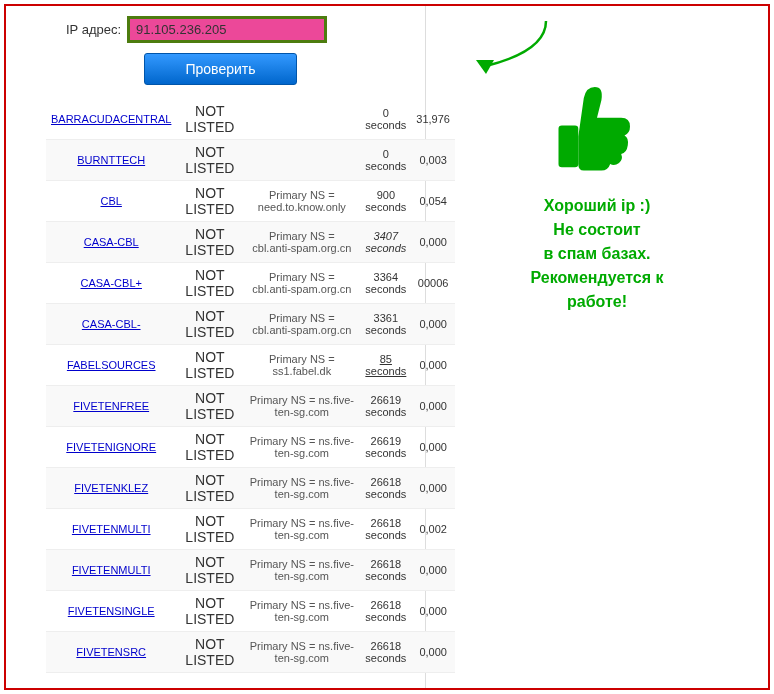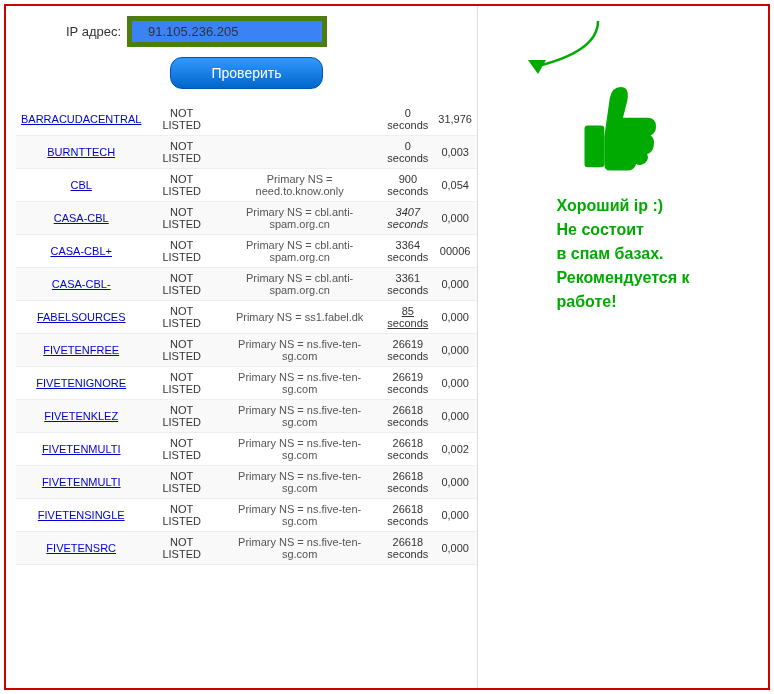--- a/index.html
+++ b/index.html
@@ -13,21 +13,21 @@
     }
     .outer-border {
       border: 2px solid #cc0000;
       margin: 4px;
       width: 766px;
       min-height: 686px;
       display: flex;
       flex-direction: row;
     }
     .left-panel {
-      width: 472px;
+      width: 420px;
       flex-shrink: 0;
       padding: 10px 0 10px 10px;
       border-right: 1px solid #ddd;
     }
     .right-panel {
       flex: 1;
       padding: 10px;
       display: flex;
       flex-direction: column;
       align-items: center;
@@ -38,63 +38,64 @@
       margin-bottom: 10px;
       padding-left: 50px;
     }
     .ip-label {
       font-size: 13px;
       color: #333;
       margin-right: 6px;
       white-space: nowrap;
     }
     .ip-input {
-      background: #3b82f6;
-      border: 5px solid #4d7c0f;
-      padding: 3px 16px;
+      background: #ec4899;
+      border: 3px solid #4d7c0f;
+      padding: 3px 6px;
       font-size: 13px;
       width: 200px;
       color: #333;
     }
     .check-btn-row {
       display: flex;
       justify-content: center;
       margin-bottom: 14px;
     }
     .check-btn {
       background: linear-gradient(to bottom, #3399ff, #0066cc);
       color: #fff;
       border: 1px solid #0055aa;
       padding: 7px 40px;
       font-size: 14px;
       cursor: pointer;
-      border-radius: 12px;
+      border-radius: 3px;
     }
     table.results {
       width: 100%;
       border-collapse: collapse;
       font-size: 11.5px;
+      margin-left: 30px;
     }
     table.results td {
       padding: 4px 5px;
       vertical-align: middle;
       border-bottom: 1px solid #eee;
       text-align: center;
     }
     table.results tr:nth-child(even) td {
       background: #f9f9f9;
     }
     .link-cell a {
       color: #0000cc;
       text-decoration: underline;
       font-size: 11px;
     }
     .not-listed {
       color: #333;
-      font-size: 11px;
+      font-size: 14px;
     }
     .extra-info {
       color: #555;
       font-size: 11px;
     }
     .seconds-cell {
       color: #333;
       font-size: 11px;
     }
     .score-cell {
@@ -118,20 +119,21 @@
       line-height: 1;
       margin: 0 auto 8px auto;
       display: flex;
       justify-content: center;
       align-items: center;
     }
     .good-text {
       color: #00aa00;
       font-size: 16px;
       font-weight: bold;
+      text-align: center;
       line-height: 1.5;
     }
   </style>
 </head>
 <body>
 
 <div class="outer-border">
 
   <div class="left-panel">
     <div class="ip-row">

